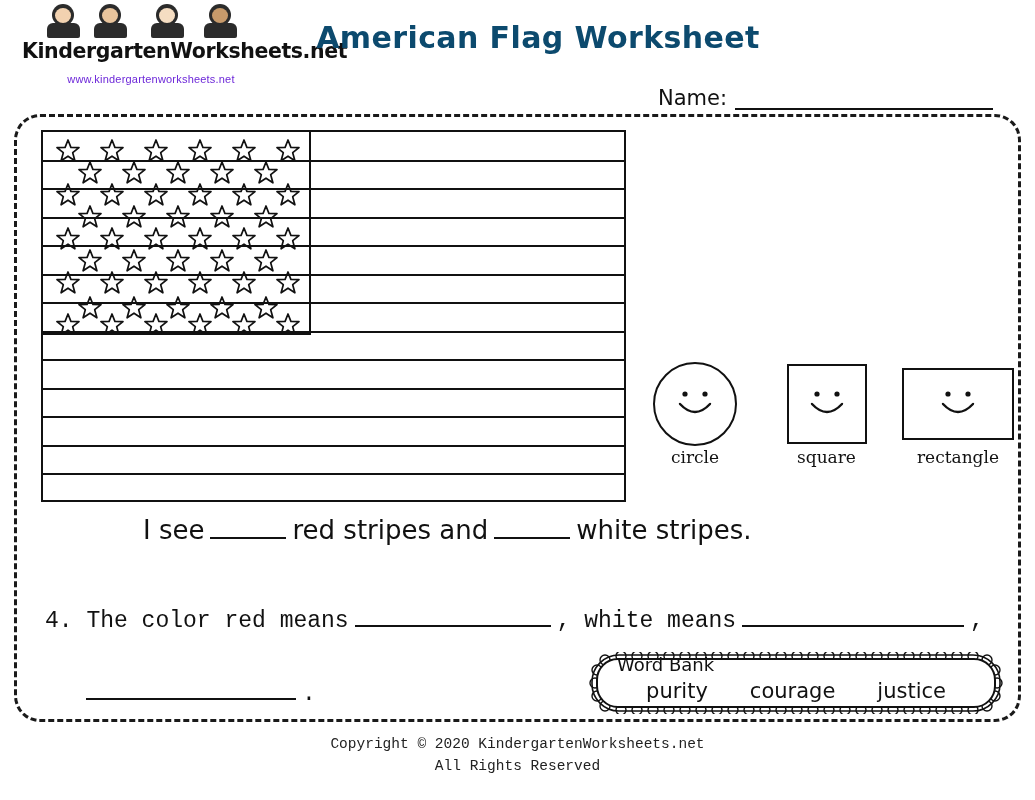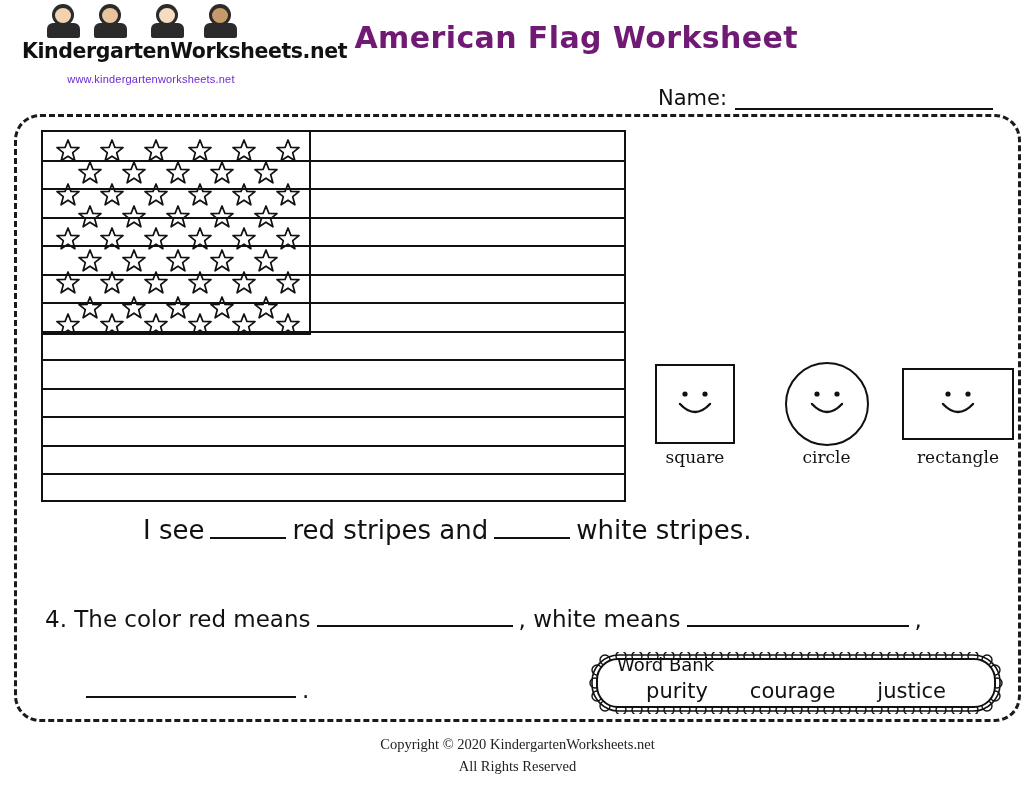--- a/index.html
+++ b/index.html
@@ -88,26 +88,26 @@
     color: #6d28d9;
     margin-top: 10px;
     letter-spacing: 0.2px;
   }
 
   .title {
     position: absolute;
     left: 278px;
     top: 20px;
     width: 520px;
-    text-align: right;
+    text-align: center;
     font-family: "DejaVu Sans", sans-serif;
     font-size: 30px;
     font-weight: bold;
     letter-spacing: 0.4px;
-    color: #701a75;
+    color: #0c4a6e;
   }
 
   .name-row {
     position: absolute;
     right: 42px;
     top: 86px;
     display: flex;
     align-items: flex-end;
   }
   .name-label {
@@ -271,20 +271,21 @@
     top: 488px;
     width: 960px;
     font-family: "DejaVu Sans", sans-serif;
     font-size: 23px;
     color: #111;
   }
   .q4-line {
     display: flex;
     align-items: baseline;
     white-space: nowrap;
+    font-family: Liberation Mono, monospace;
   }
   .q4-line.second {
     margin-top: 44px;
     padding-left: 35px;
   }
   .b-med { width: 196px; }
   .b-med2 { width: 222px; }
   .b-med3 { width: 210px; }
 
   
@@ -333,21 +334,21 @@
     color: #111;
   }
 
   
   .footer {
     position: absolute;
     left: 0;
     top: 734px;
     width: 1035px;
     text-align: center;
-    font-family: Liberation Serif, serif;
+    font-family: Liberation Mono, monospace;
     font-size: 14.5px;
     color: #222;
     line-height: 1.5;
   }
 </style>
 </head>
 <body>
 
 <div class="header">
 
@@ -470,42 +471,42 @@
           <use href="#st" x="245" y="193"></use>
       </svg>
     </div>
   </div>
 
 
   <div class="shapes">
 
     <div class="shape-cell">
       <div class="shape-box">
+        <div class="ci">
+          <svg class="face-smiley" width="56" height="40" viewBox="0 0 56 40">
+            <circle cx="18" cy="10" r="2.6" fill="#111"></circle>
+            <circle cx="38" cy="10" r="2.6" fill="#111"></circle>
+            <path d="M13 20 Q28 36 43 20" fill="none" stroke="#111" stroke-width="2.4" stroke-linecap="round"></path>
+          </svg>
+        </div>
+      </div>
+      <div class="shape-label">circle</div>
+    </div>
+
+    <div class="shape-cell">
+      <div class="shape-box">
         <div class="sq">
           <svg class="face-smiley" width="56" height="40" viewBox="0 0 56 40">
             <circle cx="18" cy="10" r="2.6" fill="#111"></circle>
             <circle cx="38" cy="10" r="2.6" fill="#111"></circle>
             <path d="M13 20 Q28 36 43 20" fill="none" stroke="#111" stroke-width="2.4" stroke-linecap="round"></path>
           </svg>
         </div>
       </div>
       <div class="shape-label">square</div>
-    </div>
-
-    <div class="shape-cell">
-      <div class="shape-box">
-        <div class="ci">
-          <svg class="face-smiley" width="56" height="40" viewBox="0 0 56 40">
-            <circle cx="18" cy="10" r="2.6" fill="#111"></circle>
-            <circle cx="38" cy="10" r="2.6" fill="#111"></circle>
-            <path d="M13 20 Q28 36 43 20" fill="none" stroke="#111" stroke-width="2.4" stroke-linecap="round"></path>
-          </svg>
-        </div>
-      </div>
-      <div class="shape-label">circle</div>
     </div>
 
     <div class="shape-cell">
       <div class="shape-box">
         <div class="re">
           <svg class="face-smiley" width="56" height="40" viewBox="0 0 56 40">
             <circle cx="18" cy="10" r="2.6" fill="#111"></circle>
             <circle cx="38" cy="10" r="2.6" fill="#111"></circle>
             <path d="M13 20 Q28 36 43 20" fill="none" stroke="#111" stroke-width="2.4" stroke-linecap="round"></path>
           </svg>

